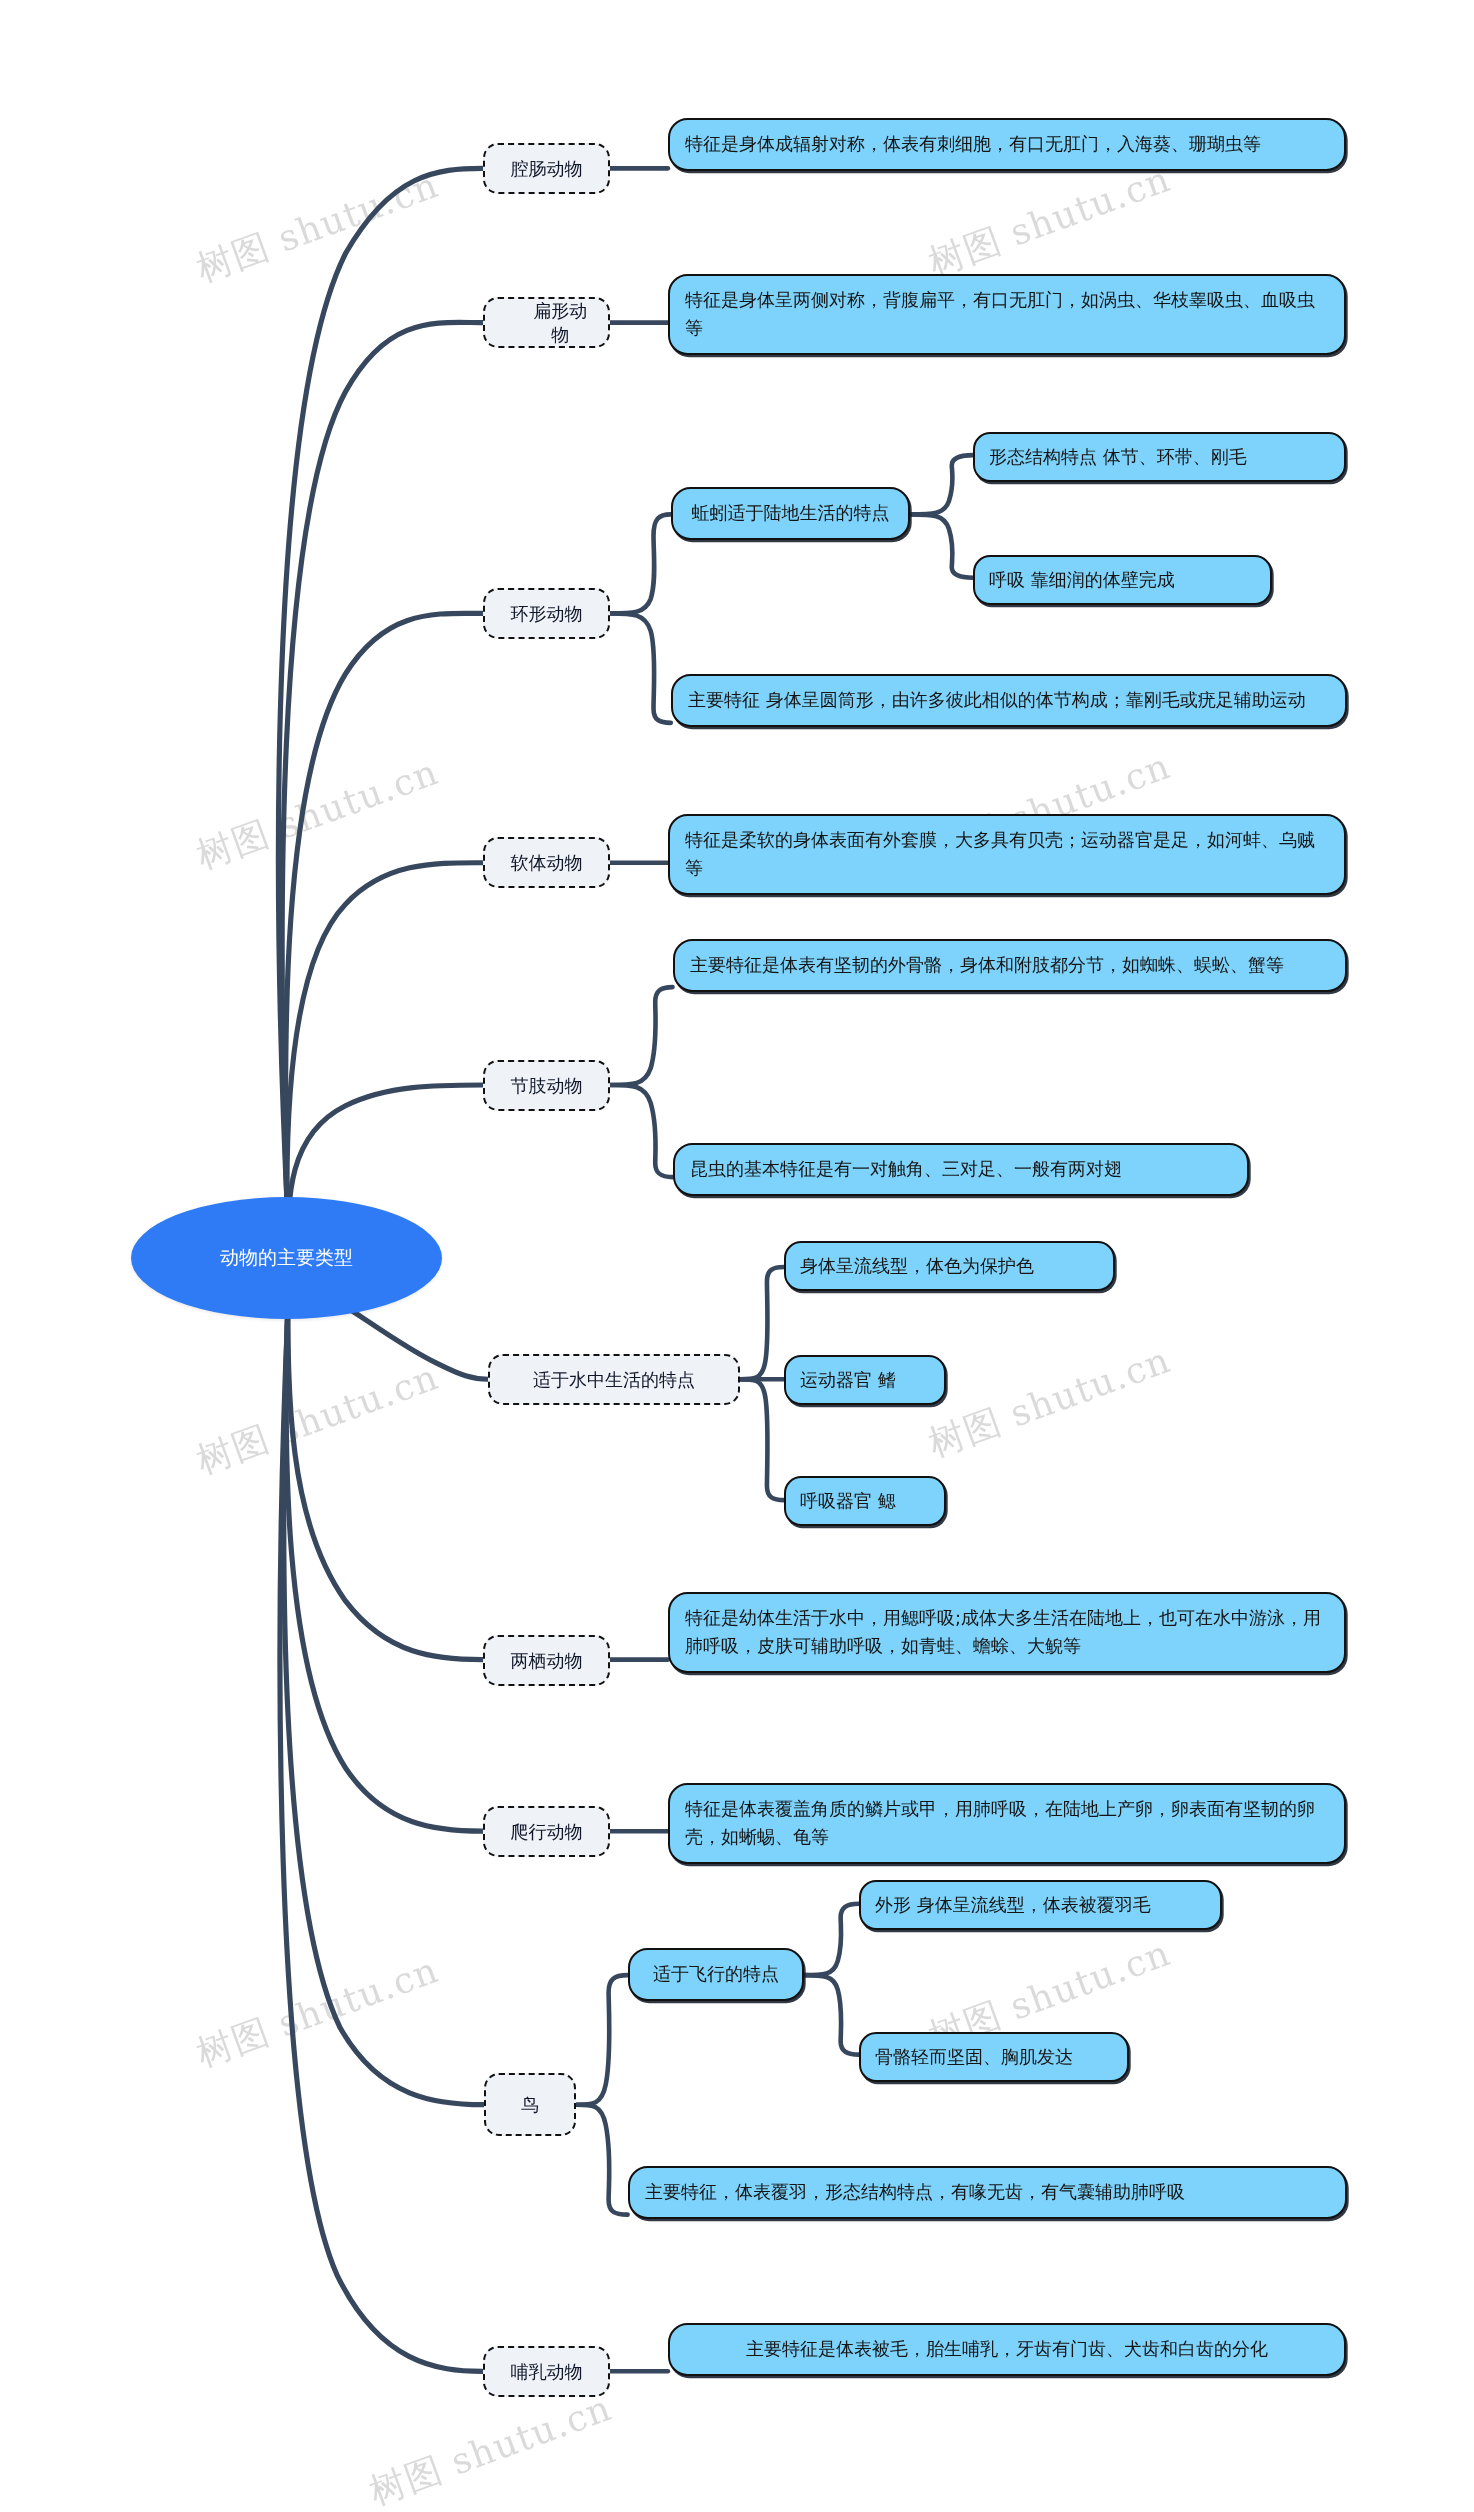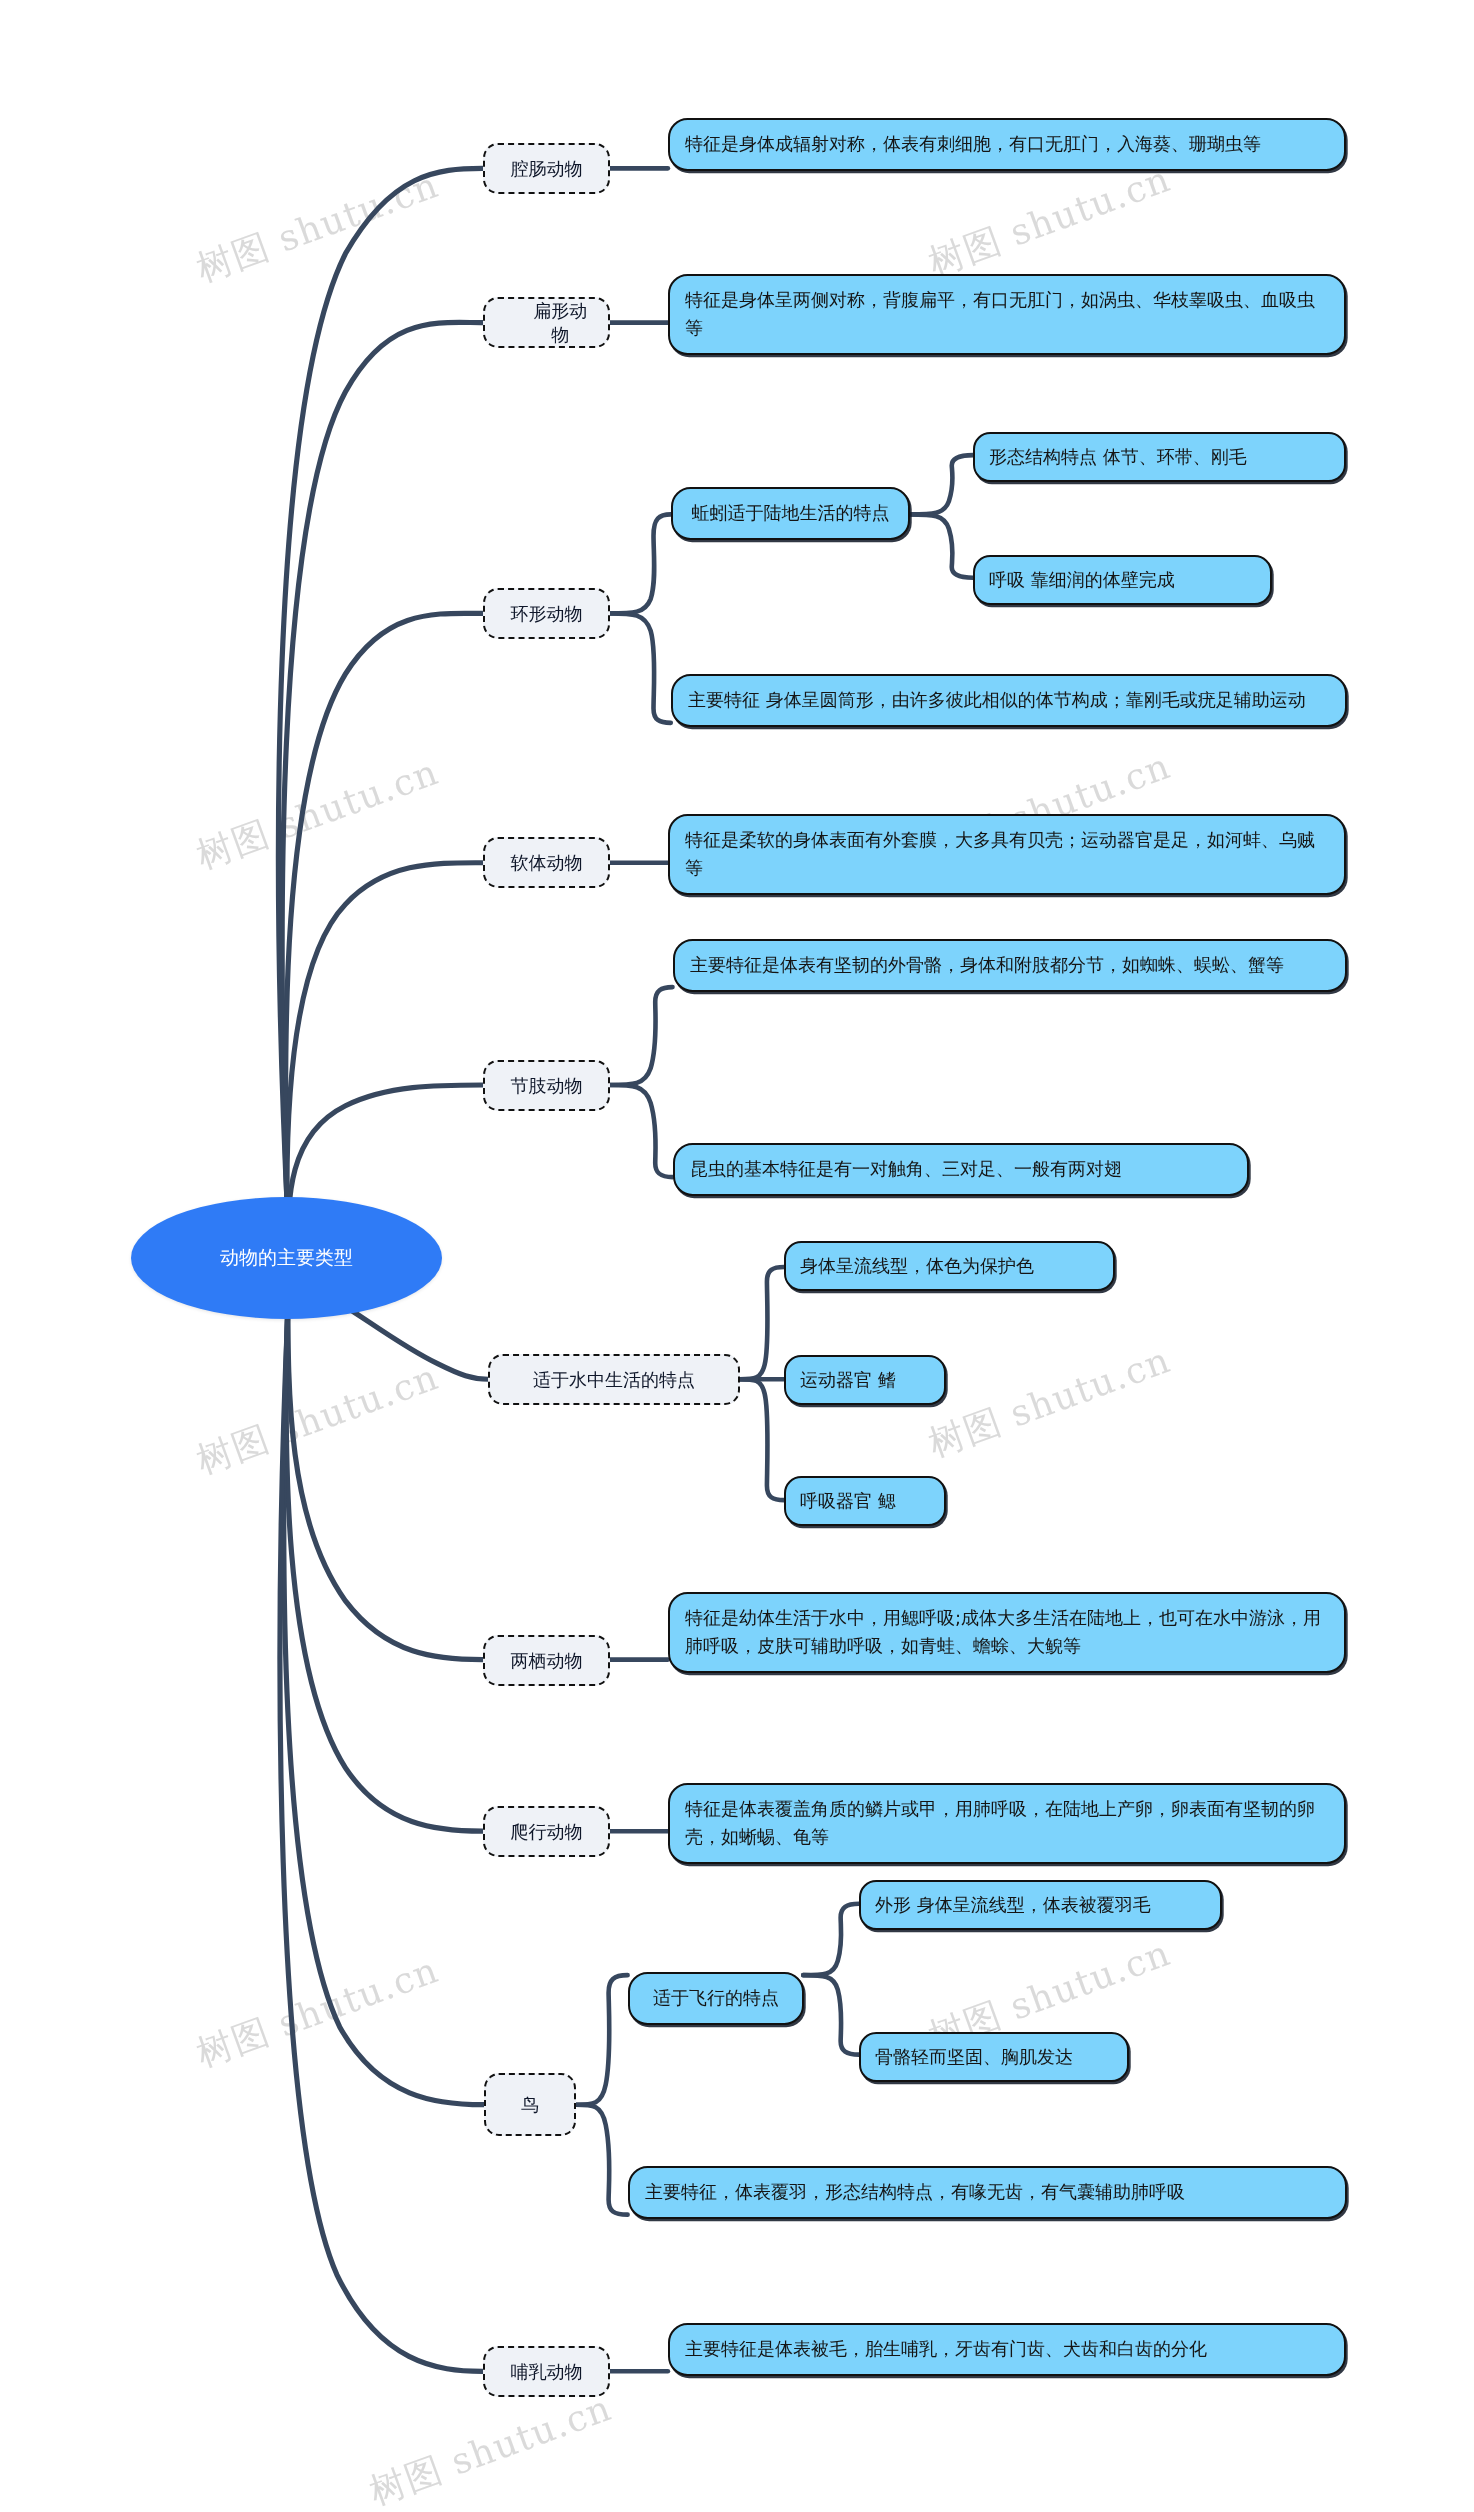--- a/index.html
+++ b/index.html
@@ -199,34 +199,34 @@
   <div class="node lv1" style="left:483px;top:1806px;width:127px;height:51px;">
     <span class="txt">爬行动物</span>
   </div>
   <div class="node box lead" style="left:668px;top:1783px;width:678px;height:auto;">
     <span class="txt">特征是体表覆盖角质的鳞片或甲，用肺呼吸，在陆地上产卵，卵表面有坚韧的卵壳，如蜥蜴、龟等</span>
   </div>
 
   <div class="node lv1" style="left:484px;top:2073px;width:92px;height:63px;">
     <span class="txt">鸟</span>
   </div>
-  <div class="node box mid" style="left:628px;top:1948px;width:176px;height:auto;margin-top:24px;">
+  <div class="node box mid" style="left:628px;top:1948px;width:176px;height:auto;">
     <span class="txt">适于飞行的特点</span>
   </div>
   <div class="node box lead small" style="left:859px;top:1880px;width:363px;height:auto;">
     <span class="txt">外形 身体呈流线型，体表被覆羽毛</span>
   </div>
   <div class="node box lead small" style="left:859px;top:2032px;width:270px;height:auto;">
     <span class="txt">骨骼轻而坚固、胸肌发达</span>
   </div>
   <div class="node box lead" style="left:628px;top:2166px;width:719px;height:auto;">
     <span class="txt">主要特征，体表覆羽，形态结构特点，有喙无齿，有气囊辅助肺呼吸</span>
   </div>
 
   <div class="node lv1" style="left:483px;top:2346px;width:127px;height:51px;">
     <span class="txt">哺乳动物</span>
   </div>
-  <div class="node box lead" style="left:668px;top:2323px;width:678px;height:auto;">
+  <div class="node box lead" style="left:668px;top:2323px;width:678px;height:auto;text-align:center;">
     <span class="txt">主要特征是体表被毛，胎生哺乳，牙齿有门齿、犬齿和白齿的分化</span>
   </div>
 
 </div>
 
 
 </body></html>

